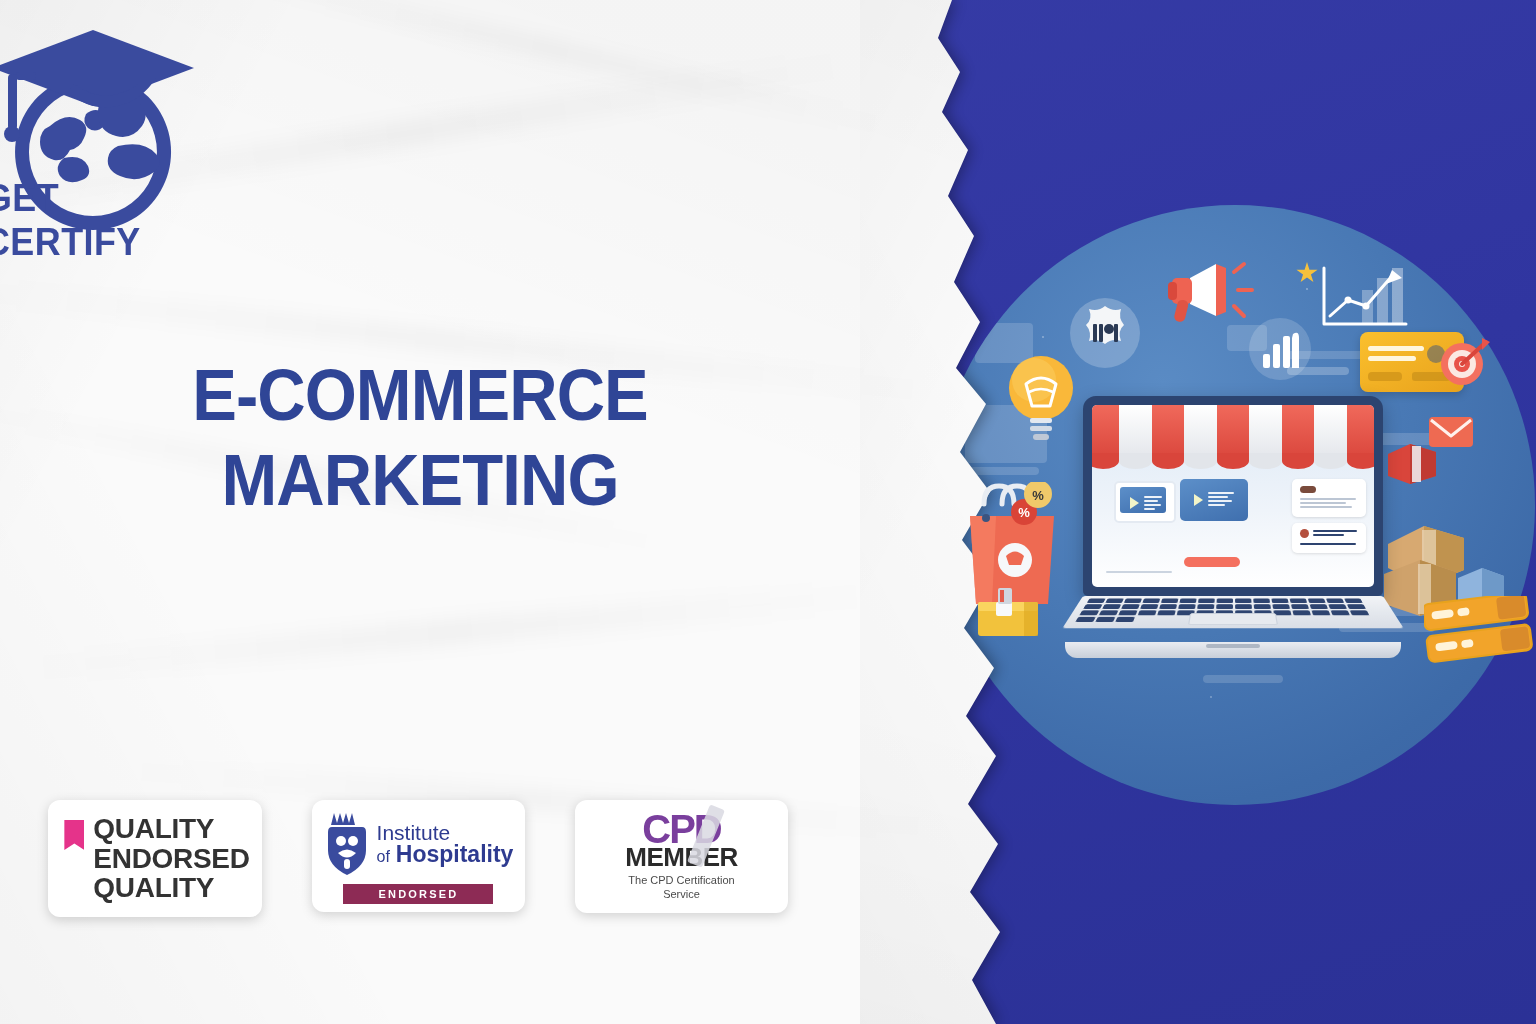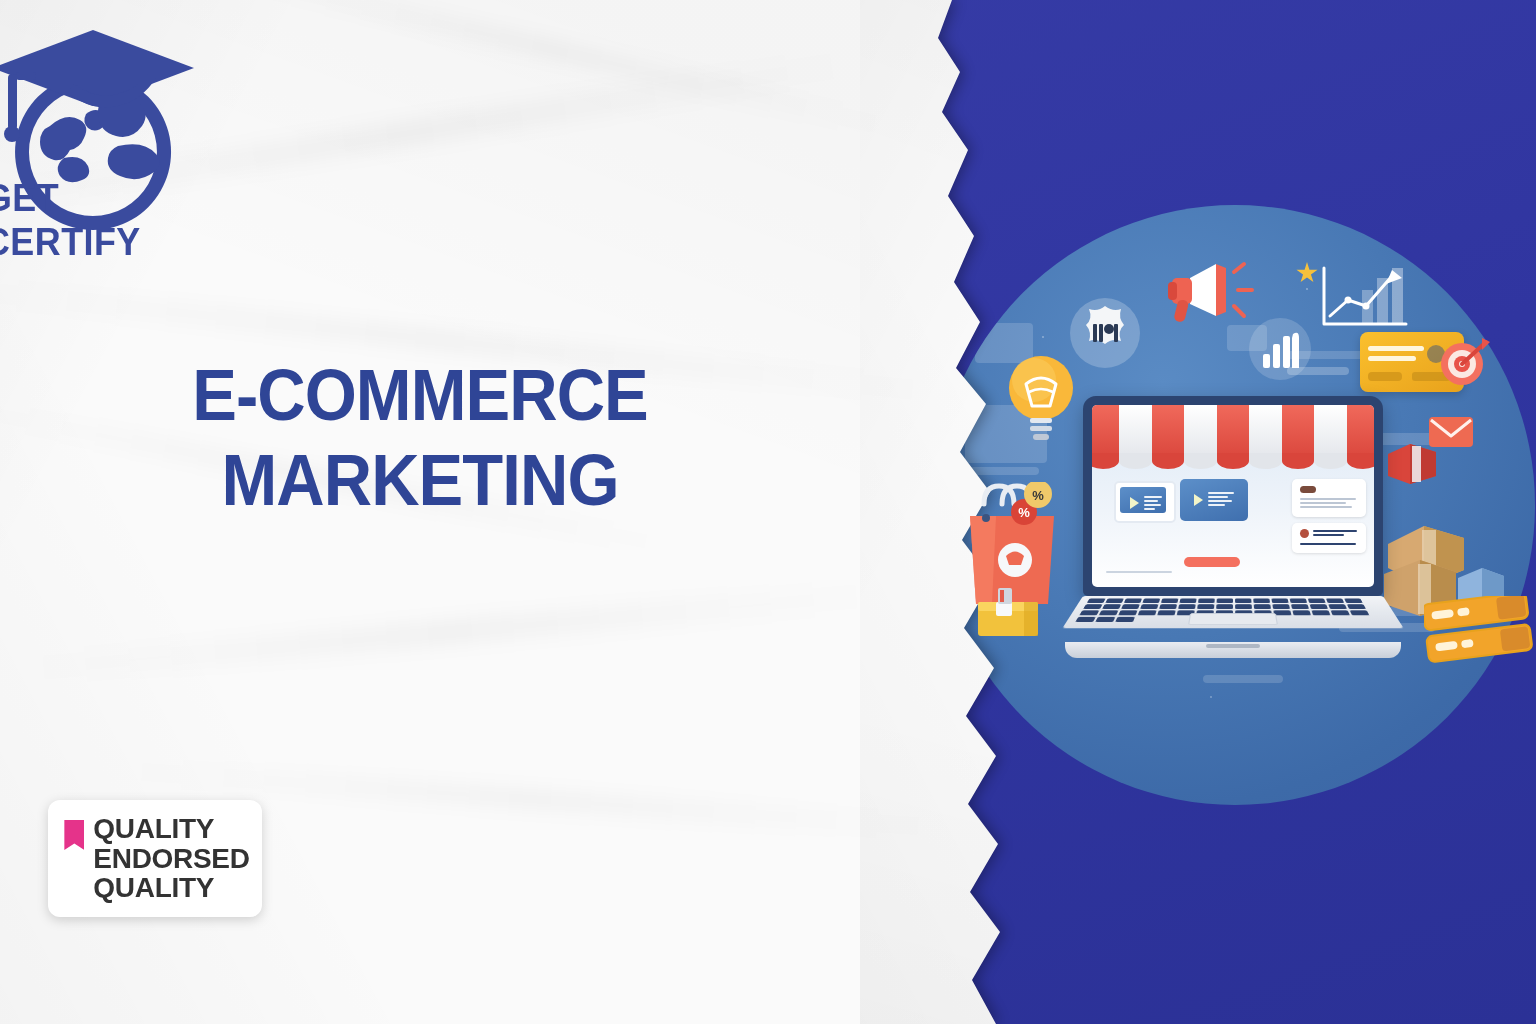--- a/index.html
+++ b/index.html
@@ -538,17 +538,54 @@
       <div class="qls-wrap">
         <div class="qls-ribbon"></div>
         <div class="qls-text">
           <div>QUALITY</div>
           <div>ENDORSED</div>
           <div>QUALITY</div>
         </div>
       </div>
     </div>
 
-
+    <div class="badge badge-ioh">
+      <div class="ioh-wrap">
+        <div class="ioh-row">
+          <svg width="46" height="70" viewBox="0 0 46 70">
+            <g fill="#3A4B9E">
+              <path d="M10 4 l3 10 l3 -10 l3 10 l3 -10 l3 10 l3 -10 l3 12 h-24 Z"></path>
+              <path d="M8 18 h30 q4 0 4 5 v18 q0 16 -19 25 q-19 -9 -19 -25 v-18 q0 -5 4 -5 Z"></path>
+            </g>
+            <g fill="#FFFFFF">
+              <circle cx="17" cy="32" r="5"></circle>
+              <circle cx="29" cy="32" r="5"></circle>
+              <path d="M14 44 q9 -7 18 0 q-9 9 -18 0 Z"></path>
+              <rect x="20" y="50" width="6" height="10" rx="3"></rect>
+            </g>
+          </svg>
+          <div class="ioh-names">
+            <div class="ioh-l1">Institute</div>
+            <div class="ioh-l2">
+              <i>of</i>
+              <b>Hospitality</b>
+            </div>
+          </div>
+        </div>
+        <div class="ioh-endorsed">ENDORSED</div>
+      </div>
+    </div>
+
+    <div class="badge badge-cpd">
+      <div class="cpd-wrap">
+        <div class="cpd-swoosh"></div>
+        <div class="cpd-main">CPD</div>
+        <div class="cpd-member">MEMBER</div>
+        <div class="cpd-sub">
+          <div>The CPD Certification</div>
+          <div>Service</div>
+        </div>
+      </div>
+    </div>
 
   </div>
 
 </div>
 
 </body></html>

